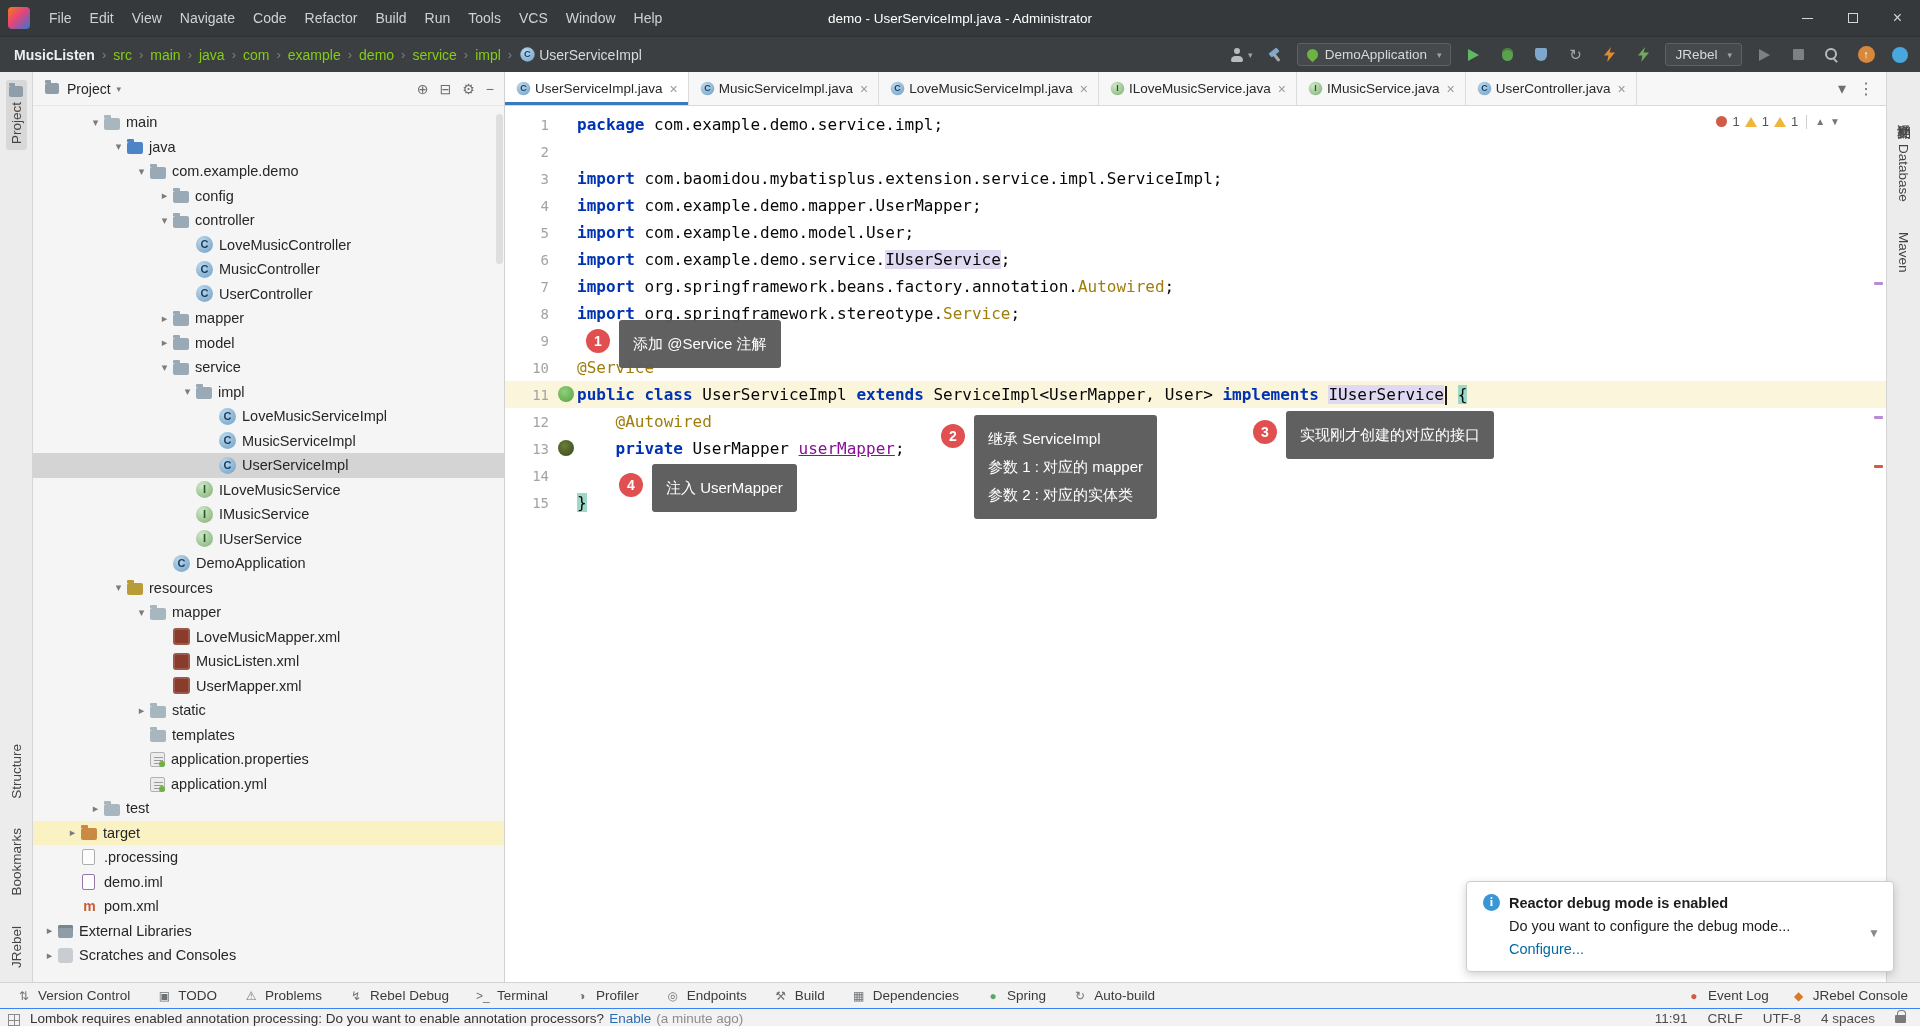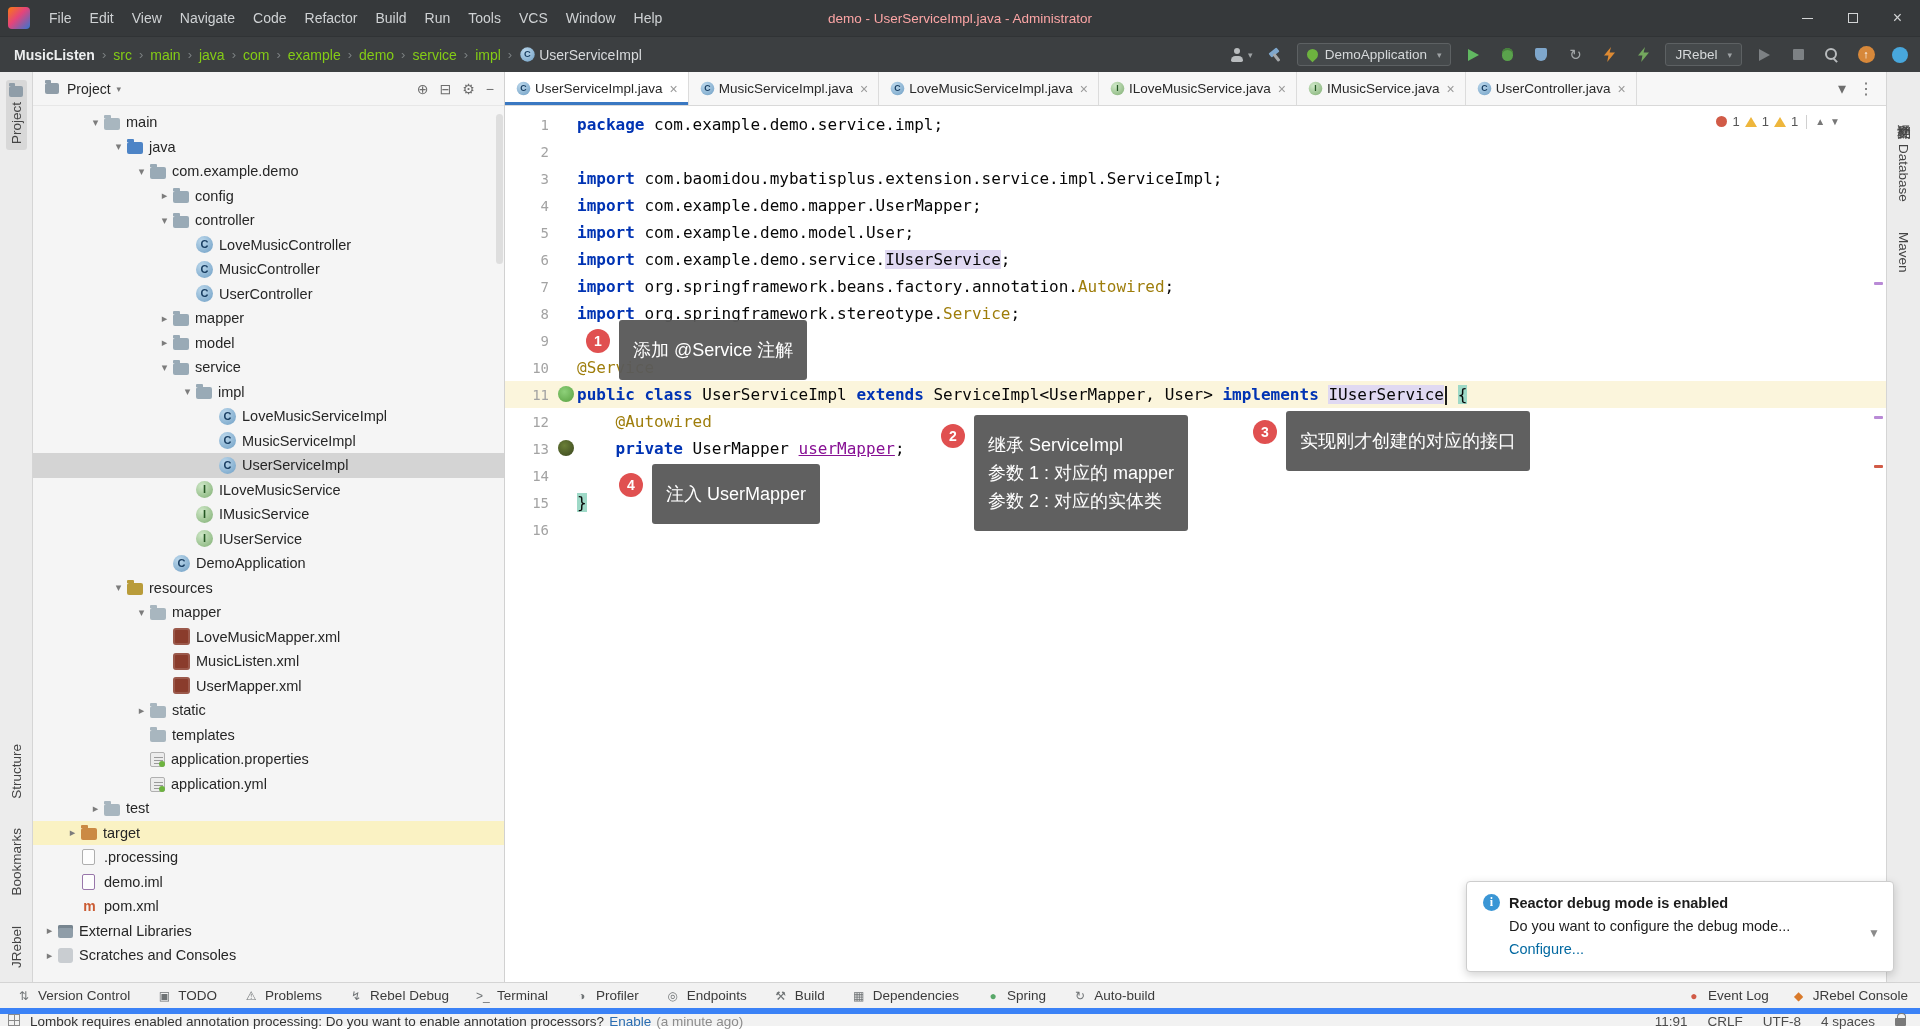--- a/index.html
+++ b/index.html
@@ -5,21 +5,21 @@
   * { margin:0; padding:0; box-sizing:border-box; }
   html,body { width:1920px; height:1030px; overflow:hidden; font-family:"Liberation Sans",sans-serif; }
   #app { position:relative; width:1920px; height:1030px; background:#fff; }
 
   
   #titlebar { height:36px; background:#36393b; display:flex; align-items:center; position:relative; }
   #logo { width:22px; height:22px; margin:0 10px 0 8px; border-radius:4px; flex:none;
           background:linear-gradient(135deg,#f97a12,#e4447b 45%,#3177d2); }
   #menus { display:flex; }
   .mi { color:#cfd2d4; font-size:14px; padding:0 9px; line-height:36px; cursor:default; }
-  #win-title { position:absolute; left:50%; transform:translateX(-50%); color:#fca5a5; font-size:13.5px; white-space:nowrap; }
+  #win-title { position:absolute; left:50%; transform:translateX(-50%); color:#ffffff; font-size:13.5px; white-space:nowrap; }
   #win-controls { margin-left:auto; display:flex; height:36px; }
   .wc { width:45px; height:36px; display:flex; align-items:center; justify-content:center; color:#d3d5d6; font-size:16px; }
   .wmin { width:11px; height:1px; background:#d3d5d6; display:block; }
   .wmax { width:10px; height:10px; border:1px solid #d3d5d6; display:block; }
 
   
   #navbar { height:36px; background:#3c3f41; border-top:1px solid #303335; display:flex; align-items:center; padding:0 8px 0 14px; }
   #breadcrumb { display:flex; align-items:center; font-size:14px; white-space:nowrap; }
   .bc-root { color:#eceeef; font-weight:bold; }
   .bc-item { color:#84cc16; }
@@ -126,39 +126,39 @@
   .iwarn { width:0; height:0; border-left:6px solid transparent; border-right:6px solid transparent; border-bottom:10px solid #eeb63c; display:inline-block; }
   .insp-sep { width:1px; height:14px; background:#d0d0d0; margin:0 3px; }
   .insp-nav { color:#777; font-size:10px; }
 
   .mark { position:absolute; right:3px; width:9px; height:3px; border-radius:1px; }
   .m1 { top:176px; background:#b98ad6; } .m2 { top:310px; background:#b98ad6; } .m3 { top:359px; background:#d15b47; }
 
   
   .callout { position:absolute; display:flex; gap:9px; align-items:flex-start; z-index:5; }
   .cnum { width:24px; height:24px; flex:none; border-radius:50%; background:#e05050; color:#fff; font:bold 14px/24px "Liberation Sans",sans-serif; text-align:center; margin-top:9px; box-shadow:0 0 0 2px rgba(255,255,255,.9); }
-  .ctip { background:rgba(89,89,89,.96); color:#fff; font-size:18px; line-height:28px; padding:16px 14px; border-radius:3px; white-space:nowrap; }
+  .ctip { background:rgba(89,89,89,.96); color:#fff; font-size:15px; line-height:28px; padding:10px 14px; border-radius:3px; white-space:nowrap; }
   .c1 { left:81px; top:214px; } .c2 { left:436px; top:309px; } .c3 { left:748px; top:305px; } .c4 { left:114px; top:358px; }
 
   
   #notification { position:absolute; right:26px; bottom:58px; width:428px; background:#fff; border:1px solid #cdcdcd; border-radius:4px; box-shadow:0 3px 10px rgba(0,0,0,.18); padding:12px 40px 14px 16px; font-size:14.5px; z-index:10; }
   .ntitle { font-weight:bold; color:#1c1c1c; display:flex; gap:9px; align-items:center; }
   .ninfo { width:17px; height:17px; flex:none; border-radius:50%; background:#3a96d5; color:#fff; font:bold 12px/17px "Liberation Serif",serif; text-align:center; }
   .nbody { margin:7px 0 7px 26px; color:#1c1c1c; }
   .nlink { margin-left:26px; color:#0369a1; }
   .nchev { position:absolute; right:13px; top:44px; color:#8a8a8a; font-size:12px; }
 
   
   #tw-bar { height:26px; background:#f2f2f2; border-top:1px solid #d4d4d4; display:flex; align-items:center; padding:0 12px 0 16px; font-size:13.5px; color:#3b3b3b; }
   #tw-left { display:flex; gap:26px; align-items:center; }
   #tw-right { margin-left:auto; display:flex; gap:22px; align-items:center; }
   .tw-item { display:inline-flex; align-items:center; gap:6px; white-space:nowrap; }
   .twi { width:16px; display:inline-block; text-align:center; font-size:12px; color:#6f7375; }
 
-  #statusbar { height:18px; background:#f2f2f2; border-top:6px solid #3b82f6; display:flex; align-items:flex-start; padding:0 14px 0 8px; font-size:13.5px; color:#333; }
+  #statusbar { height:18px; background:#f2f2f2; border-top:1px solid #3b82f6; display:flex; align-items:flex-end; padding:0 14px 0 8px; font-size:13.5px; color:#333; }
   .gridicon { width:12px; height:12px; margin-right:10px; border:1px solid #8a8a8a;
               background:linear-gradient(#8a8a8a,#8a8a8a) center/12px 1px no-repeat,
                          linear-gradient(#8a8a8a,#8a8a8a) center/1px 12px no-repeat; }
   #status-msg { white-space:nowrap; }
   .slink { color:#2a6db2; margin:0 5px; }
   .ssuffix { color:#8c8c8c; }
   #status-right { margin-left:auto; display:flex; gap:20px; align-items:center; color:#4c4c4c; }
   .lock { display:inline-block; position:relative; width:11px; height:8px; background:#7a7a7a; border-radius:1px; }
   .lock::before { content:""; position:absolute; top:-5px; left:2px; width:7px; height:6px; border:1.5px solid #7a7a7a; border-bottom:none; border-radius:4px 4px 0 0; }
 </style>
@@ -532,21 +532,20 @@
             <div class="cl"><span class="ln">6</span><span class="ct"><span class="tk-kw">import</span><span class="tk-pl"> com.example.demo.service.</span><span class="tk-idhl">IUserService</span><span class="tk-pl">;</span></span></div>
             <div class="cl"><span class="ln">7</span><span class="ct"><span class="tk-kw">import</span><span class="tk-pl"> org.springframework.beans.factory.annotation.</span><span class="tk-ann">Autowired</span><span class="tk-pl">;</span></span></div>
             <div class="cl"><span class="ln">8</span><span class="ct"><span class="tk-kw">import</span><span class="tk-pl"> org.springframework.stereotype.</span><span class="tk-ann">Service</span><span class="tk-pl">;</span></span></div>
             <div class="cl"><span class="ln">9</span><span class="ct"></span></div>
             <div class="cl"><span class="ln">10</span><span class="ct"><span class="tk-ann">@Service</span></span></div>
             <div class="cl cline"><span class="ln">11</span><span class="gicon gb"></span><span class="ct"><span class="tk-kw">public</span><span class="tk-pl"> </span><span class="tk-kw">class</span><span class="tk-pl"> UserServiceImpl </span><span class="tk-kw">extends</span><span class="tk-pl"> ServiceImpl&lt;UserMapper, User&gt; </span><span class="tk-kw">implements</span><span class="tk-pl"> </span><span class="tk-idhl">IUserService</span><span class="caret"></span><span class="tk-pl"> </span><span class="tk-brace">{</span></span></div>
             <div class="cl"><span class="ln">12</span><span class="ct"><span class="tk-pl">    </span><span class="tk-ann">@Autowired</span></span></div>
             <div class="cl"><span class="ln">13</span><span class="gicon ga"></span><span class="ct"><span class="tk-pl">    </span><span class="tk-kw">private</span><span class="tk-pl"> UserMapper </span><span class="tk-field">userMapper</span><span class="tk-pl">;</span></span></div>
             <div class="cl"><span class="ln">14</span><span class="ct"></span></div>
             <div class="cl"><span class="ln">15</span><span class="ct"><span class="tk-brace">}</span></span></div>
-            <div class="cl"><span class="ln">16</span><span class="ct"></span></div>
           </div>
 
         <div id="inspections">
           <span class="ierr"></span>
             <span>1</span>
           <span class="iwarn"></span>
             <span>1</span>
           <span class="iwarn"></span>
             <span>1</span>
           <span class="insp-sep"></span>

